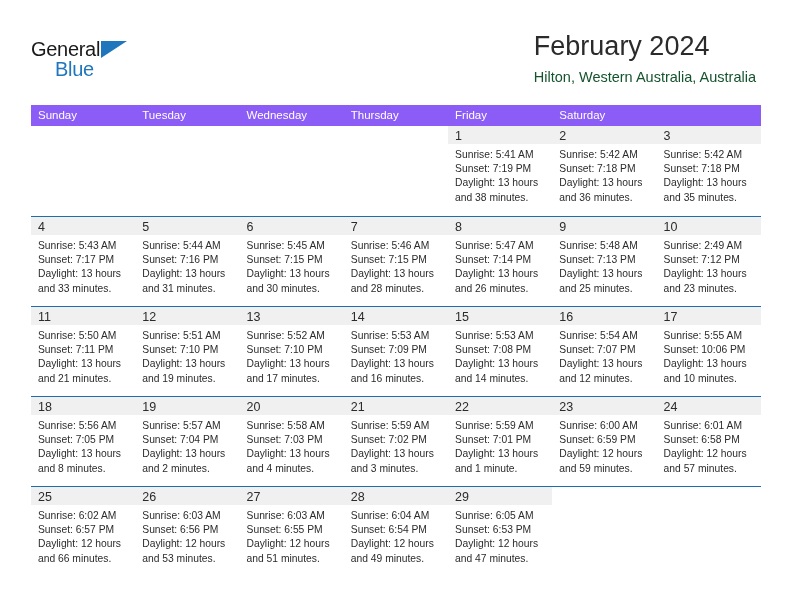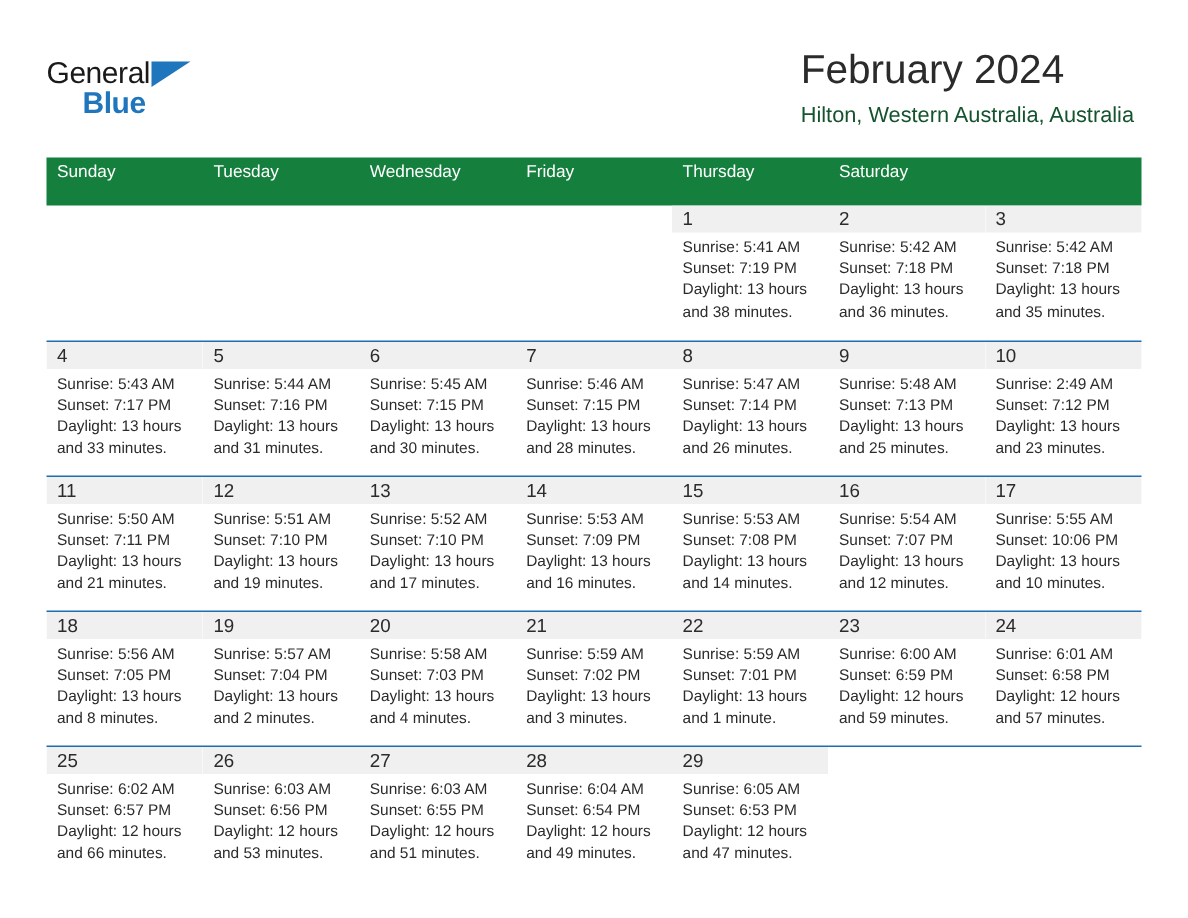--- a/index.html
+++ b/index.html
@@ -60,21 +60,20 @@
     border-bottom: 17px solid transparent;
   }
   .brand-blue {
     position: absolute;
     left: 24px;
     top: 20px;
     font-size: 20px;
     letter-spacing: -0.3px;
     color: #1f76bc;
     font-family: "Liberation Sans", sans-serif;
-    font-weight: bold;
   }
   .title-block {
     position: absolute;
     right: 36px;
     top: 30px;
   }
   .cal-title {
     font-size: 27px;
     color: #2b2b2b;
     font-weight: normal;
@@ -91,22 +90,22 @@
 
   
   .calendar {
     position: absolute;
     left: 31px;
     top: 105px;
     width: 730px;
   }
   .dow-row {
     display: flex;
-    background: #15803d;
-    height: 32px;
+    background: #8b5cf6;
+    height: 21px;
   }
   .dow-cell {
     flex: 0 0 104.28px;
     width: 104.28px;
     box-sizing: border-box;
     padding: 0 0 0 7px;
     color: #ffffff;
     font-size: 11.5px;
     line-height: 21px;
     white-space: nowrap;
@@ -175,22 +174,22 @@
     </div>
 
   </div>
 
   <div class="calendar">
 
     <div class="dow-row">
       <div class="dow-cell">Sunday</div>
       <div class="dow-cell">Tuesday</div>
       <div class="dow-cell">Wednesday</div>
+      <div class="dow-cell">Thursday</div>
       <div class="dow-cell">Friday</div>
-      <div class="dow-cell">Thursday</div>
       <div class="dow-cell">Saturday</div>
     </div>
 
     <div class="week-row first">
       <div class="day-cell blank">
           <div class="day-num-band"></div>
         </div>
       <div class="day-cell blank">
           <div class="day-num-band"></div>
         </div>

